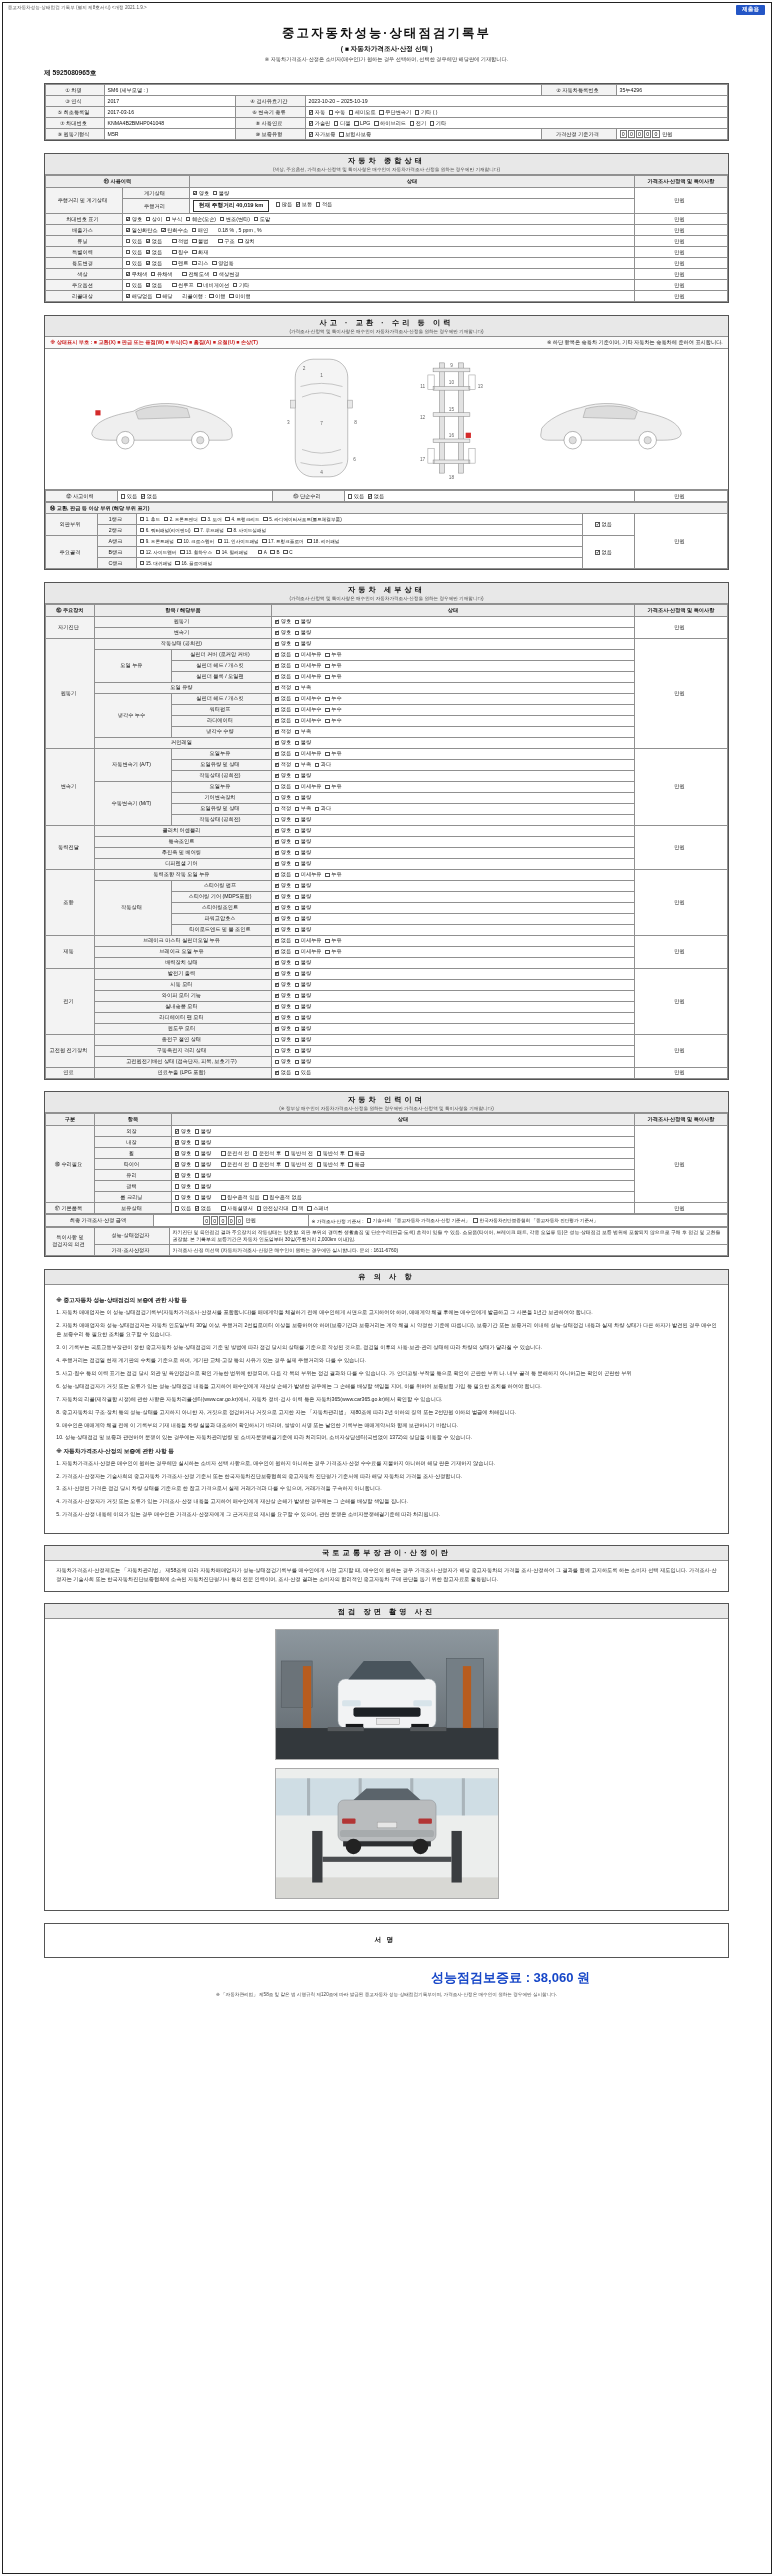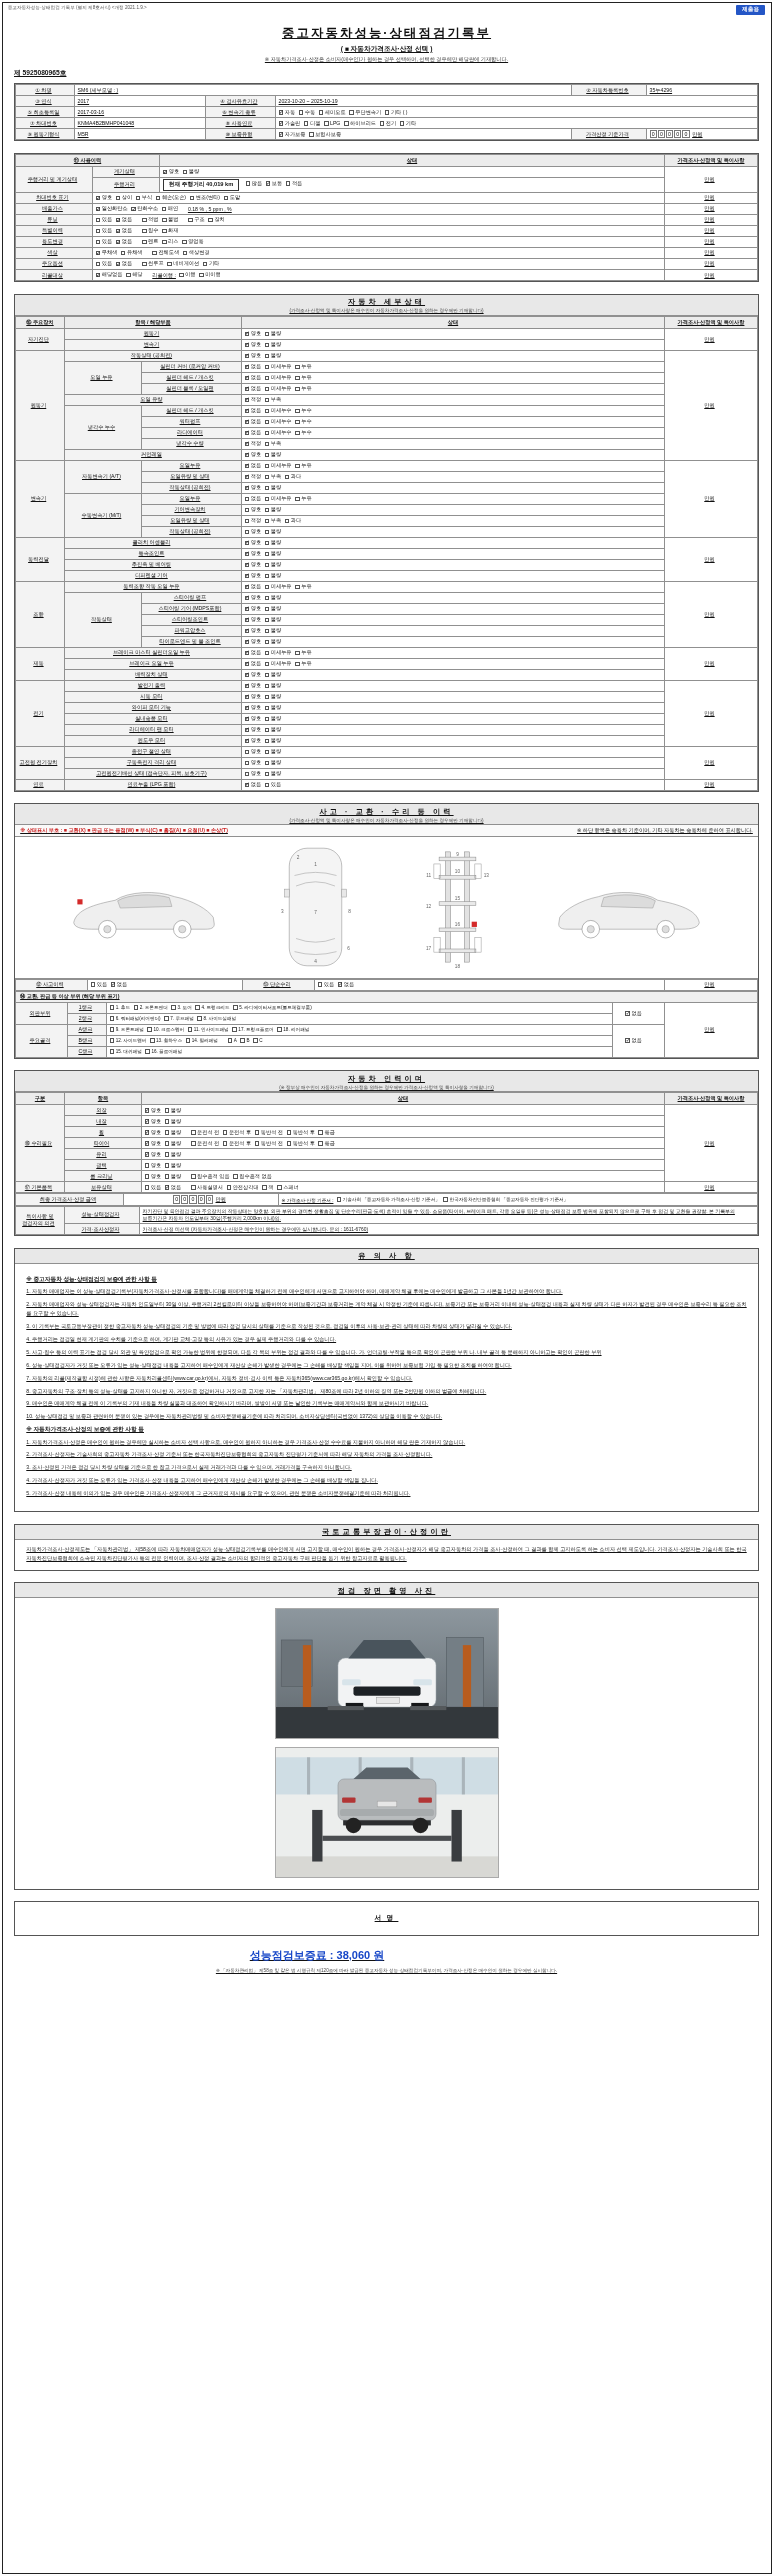--- a/index.html
+++ b/index.html
@@ -1,21 +1,21 @@
 <!DOCTYPE html>
 <html style="font-size:8.2px"><head>
 <meta charset="utf-8">
 <style>
   * { box-sizing:border-box; margin:0; padding:0; }
   html,body { background:#ffffff; }
   body { width:773px; font-family:"Liberation Sans","DejaVu Sans",sans-serif; color:#111; }
   .frame { position:relative; width:770px; min-height:2572px; margin:1.5px auto; border:0.5px solid #222; background:#fff; padding:15.5px 0 13.4px; }
   .top-note { position:absolute; top:2.1px; left:5.2px; font-size:4.6px; color:#555; }
   .badge { position:absolute; top:2.6px; right:5.2px; background:#2456c6; color:#fff; font-size:5.7px; font-weight:bold; padding:1px 6.2px; border-radius:1px; }
-  .doc { width:745px; margin:0 auto;text-decoration:underline; }
+  .doc { width:685px; margin:0 auto; }
   header.doc-head { text-align:center; margin:7.2px 0 5.2px; }
   .title { font-size:12.4px; font-weight:bold; letter-spacing:2.1px; }
   .subtitle { font-size:6.7px; font-weight:bold; margin-top:2.6px; }
   .hnote { font-size:5.2px; color:#333; margin-top:2.1px; }
   .docno { text-align:left; font-size:6.7px; font-weight:bold; margin-top:6.2px; }
   .card { border:0.5px solid #555; margin-bottom:11.3px; background:#fff; }
   .sec-head { background:#e8e8e8; text-align:center; padding:2.6px 0 1.5px; border-bottom:0.5px solid #909090; }
   .sec-head .t { font-size:7.2px; font-weight:bold; letter-spacing:3.1px; }
   .sec-head .n { font-size:4.6px; color:#444; margin-top:1px; letter-spacing:0; }
   table.form { border-collapse:collapse; width:100%; table-layout:fixed; }
@@ -41,21 +41,21 @@
   .legend-bar .red { color:#c22; font-weight:bold; }
   .diagrams { display:flex; justify-content:space-evenly; align-items:center; padding:6.2px 3.1px; border-bottom:0.5px solid #909090; }
   .dpanel { text-align:center; }
   .notice-body { padding:7.2px 11.3px 9.3px; }
   .notice-sub { font-size:5.7px; font-weight:bold; margin:5.2px 0 3.1px; }
   .nitem { font-size:5.2px; line-height:1.7; margin-bottom:4.1px; color:#222; text-align:justify; }
   .info-body { padding:5.2px 11.3px 7.2px; font-size:5.2px; line-height:1.7; text-align:justify; color:#222; }
   .photos-body { padding:9.3px 0 11.3px; display:flex; flex-direction:column; align-items:center; gap:8.2px; }
   .photo-frame { border:0.5px solid #aaa; line-height:0; }
   .sign-box { height:33px; display:flex; align-items:center; justify-content:center; font-size:6.7px; font-weight:bold; letter-spacing:5.2px; }
-  .fee { text-align:center; padding-right:139px; font-size:11px; font-weight:bold; color:#1747c8; margin:3.1px 0 5.2px; }
+  .fee { text-align:right; padding-right:139px; font-size:13px; font-weight:bold; color:#1747c8; margin:3.1px 0 5.2px; }
   .footnote { text-align:center; font-size:4.6px; color:#444; margin-top:2.1px; }
 </style>
 </head>
 <body>
 
 <div class="frame">
   <div class="top-note">중고자동차성능·상태점검 기록부 (별지 제8호서식) &lt;개정 2021.1.9.&gt;</div>
   <div class="badge">제출용</div>
 
   <div class="doc">
@@ -153,20 +153,24 @@
                   <span class="digit">0</span>
                   <span class="digit">0</span>
                   <span class="digit">0</span>
                 </span><span class="txt">만원</span></td>
             </tr>
           </tbody>
       </table>
     </section>
 
     <section class="card">
+      <div class="sec-head">
+        <div class="t">자동차 종합상태</div>
+        <div class="n">(색상, 주요옵션, 가격조사·산정액 및 특이사항은 매수인이 자동차가격조사·산정을 원하는 경우에만 기재합니다)</div>
+      </div>
       <table class="form">
         <colgroup>
             <col style="width:77px">
             <col style="width:67px">
             <col>
             <col style="width:93px">
           </colgroup>
         <thead>
             <tr>
           <th colspan="2">⑪ 사용이력</th>
@@ -341,528 +345,20 @@
                     <span class="olab">해당없음</span>
                   </span><span class="opt">
                     <span class="box"></span>
                     <span class="olab">해당</span>
                   </span></span><span class="txt">리콜이행 :</span><span class="grp"><span class="opt">
                     <span class="box"></span>
                     <span class="olab">이행</span>
                   </span><span class="opt">
                     <span class="box"></span>
                     <span class="olab">미이행</span>
-                  </span></span></td>
-              <td class="pr"><span class="txt">만원</span></td>
-            </tr>
-          </tbody>
-      </table>
-    </section>
-
-    <section class="card">
-      <div class="sec-head">
-        <div class="t">자동차 세부상태</div>
-        <div class="n">(가격조사·산정액 및 특이사항은 매수인이 자동차가격조사·산정을 원하는 경우에만 기재합니다)</div>
-      </div>
-      <table class="form">
-        <colgroup>
-            <col style="width:49px">
-            <col style="width:77px">
-            <col style="width:100px">
-            <col>
-            <col style="width:93px">
-          </colgroup>
-        <thead>
-            <tr>
-          <th>⑮ 주요장치</th>
-          <th colspan="2">항목 / 해당부품</th>
-          <th>상태</th>
-          <th>가격조사·산정액 및 특이사항</th>
-        </tr>
-          </thead>
-        <tbody>
-            <tr>
-              <td rowspan="2" class="lbl"><span class="txt">자기진단</span></td>
-              <td colspan="2" class="lbl"><span class="txt">원동기</span></td>
-              <td><span class="grp"><span class="opt">
-                    <span class="box chk"></span>
-                    <span class="olab">양호</span>
-                  </span><span class="opt">
-                    <span class="box"></span>
-                    <span class="olab">불량</span>
-                  </span></span></td>
-              <td class="pr" rowspan="2"><span class="txt">만원</span></td>
-            </tr>
-            <tr>
-              <td colspan="2" class="lbl"><span class="txt">변속기</span></td>
-              <td><span class="grp"><span class="opt">
-                    <span class="box chk"></span>
-                    <span class="olab">양호</span>
-                  </span><span class="opt">
-                    <span class="box"></span>
-                    <span class="olab">불량</span>
-                  </span></span></td>
-            </tr>
-            <tr>
-              <td rowspan="10" class="lbl"><span class="txt">원동기</span></td>
-              <td colspan="2" class="lbl"><span class="txt">작동상태 (공회전)</span></td>
-              <td><span class="grp"><span class="opt">
-                    <span class="box chk"></span>
-                    <span class="olab">양호</span>
-                  </span><span class="opt">
-                    <span class="box"></span>
-                    <span class="olab">불량</span>
-                  </span></span></td>
-              <td class="pr" rowspan="10"><span class="txt">만원</span></td>
-            </tr>
-            <tr>
-              <td rowspan="3" class="lbl"><span class="txt">오일 누유</span></td>
-              <td class="lbl"><span class="txt">실린더 커버 (로커암 커버)</span></td>
-              <td><span class="grp"><span class="opt">
-                    <span class="box chk"></span>
-                    <span class="olab">없음</span>
-                  </span><span class="opt">
-                    <span class="box"></span>
-                    <span class="olab">미세누유</span>
-                  </span><span class="opt">
-                    <span class="box"></span>
-                    <span class="olab">누유</span>
-                  </span></span></td>
-            </tr>
-            <tr>
-              <td class="lbl"><span class="txt">실린더 헤드 / 개스킷</span></td>
-              <td><span class="grp"><span class="opt">
-                    <span class="box chk"></span>
-                    <span class="olab">없음</span>
-                  </span><span class="opt">
-                    <span class="box"></span>
-                    <span class="olab">미세누유</span>
-                  </span><span class="opt">
-                    <span class="box"></span>
-                    <span class="olab">누유</span>
-                  </span></span></td>
-            </tr>
-            <tr>
-              <td class="lbl"><span class="txt">실린더 블록 / 오일팬</span></td>
-              <td><span class="grp"><span class="opt">
-                    <span class="box chk"></span>
-                    <span class="olab">없음</span>
-                  </span><span class="opt">
-                    <span class="box"></span>
-                    <span class="olab">미세누유</span>
-                  </span><span class="opt">
-                    <span class="box"></span>
-                    <span class="olab">누유</span>
-                  </span></span></td>
-            </tr>
-            <tr>
-              <td colspan="2" class="lbl"><span class="txt">오일 유량</span></td>
-              <td><span class="grp"><span class="opt">
-                    <span class="box chk"></span>
-                    <span class="olab">적정</span>
-                  </span><span class="opt">
-                    <span class="box"></span>
-                    <span class="olab">부족</span>
-                  </span></span></td>
-            </tr>
-            <tr>
-              <td rowspan="4" class="lbl"><span class="txt">냉각수 누수</span></td>
-              <td class="lbl"><span class="txt">실린더 헤드 / 개스킷</span></td>
-              <td><span class="grp"><span class="opt">
-                    <span class="box chk"></span>
-                    <span class="olab">없음</span>
-                  </span><span class="opt">
-                    <span class="box"></span>
-                    <span class="olab">미세누수</span>
-                  </span><span class="opt">
-                    <span class="box"></span>
-                    <span class="olab">누수</span>
-                  </span></span></td>
-            </tr>
-            <tr>
-              <td class="lbl"><span class="txt">워터펌프</span></td>
-              <td><span class="grp"><span class="opt">
-                    <span class="box chk"></span>
-                    <span class="olab">없음</span>
-                  </span><span class="opt">
-                    <span class="box"></span>
-                    <span class="olab">미세누수</span>
-                  </span><span class="opt">
-                    <span class="box"></span>
-                    <span class="olab">누수</span>
-                  </span></span></td>
-            </tr>
-            <tr>
-              <td class="lbl"><span class="txt">라디에이터</span></td>
-              <td><span class="grp"><span class="opt">
-                    <span class="box chk"></span>
-                    <span class="olab">없음</span>
-                  </span><span class="opt">
-                    <span class="box"></span>
-                    <span class="olab">미세누수</span>
-                  </span><span class="opt">
-                    <span class="box"></span>
-                    <span class="olab">누수</span>
-                  </span></span></td>
-            </tr>
-            <tr>
-              <td class="lbl"><span class="txt">냉각수 수량</span></td>
-              <td><span class="grp"><span class="opt">
-                    <span class="box chk"></span>
-                    <span class="olab">적정</span>
-                  </span><span class="opt">
-                    <span class="box"></span>
-                    <span class="olab">부족</span>
-                  </span></span></td>
-            </tr>
-            <tr>
-              <td colspan="2" class="lbl"><span class="txt">커먼레일</span></td>
-              <td><span class="grp"><span class="opt">
-                    <span class="box chk"></span>
-                    <span class="olab">양호</span>
-                  </span><span class="opt">
-                    <span class="box"></span>
-                    <span class="olab">불량</span>
-                  </span></span></td>
-            </tr>
-            <tr>
-              <td rowspan="7" class="lbl"><span class="txt">변속기</span></td>
-              <td rowspan="3" class="lbl"><span class="txt">자동변속기 (A/T)</span></td>
-              <td class="lbl"><span class="txt">오일누유</span></td>
-              <td><span class="grp"><span class="opt">
-                    <span class="box chk"></span>
-                    <span class="olab">없음</span>
-                  </span><span class="opt">
-                    <span class="box"></span>
-                    <span class="olab">미세누유</span>
-                  </span><span class="opt">
-                    <span class="box"></span>
-                    <span class="olab">누유</span>
-                  </span></span></td>
-              <td class="pr" rowspan="7"><span class="txt">만원</span></td>
-            </tr>
-            <tr>
-              <td class="lbl"><span class="txt">오일유량 및 상태</span></td>
-              <td><span class="grp"><span class="opt">
-                    <span class="box chk"></span>
-                    <span class="olab">적정</span>
-                  </span><span class="opt">
-                    <span class="box"></span>
-                    <span class="olab">부족</span>
-                  </span><span class="opt">
-                    <span class="box"></span>
-                    <span class="olab">과다</span>
-                  </span></span></td>
-            </tr>
-            <tr>
-              <td class="lbl"><span class="txt">작동상태 (공회전)</span></td>
-              <td><span class="grp"><span class="opt">
-                    <span class="box chk"></span>
-                    <span class="olab">양호</span>
-                  </span><span class="opt">
-                    <span class="box"></span>
-                    <span class="olab">불량</span>
-                  </span></span></td>
-            </tr>
-            <tr>
-              <td rowspan="4" class="lbl"><span class="txt">수동변속기 (M/T)</span></td>
-              <td class="lbl"><span class="txt">오일누유</span></td>
-              <td><span class="grp"><span class="opt">
-                    <span class="box"></span>
-                    <span class="olab">없음</span>
-                  </span><span class="opt">
-                    <span class="box"></span>
-                    <span class="olab">미세누유</span>
-                  </span><span class="opt">
-                    <span class="box"></span>
-                    <span class="olab">누유</span>
-                  </span></span></td>
-            </tr>
-            <tr>
-              <td class="lbl"><span class="txt">기어변속장치</span></td>
-              <td><span class="grp"><span class="opt">
-                    <span class="box"></span>
-                    <span class="olab">양호</span>
-                  </span><span class="opt">
-                    <span class="box"></span>
-                    <span class="olab">불량</span>
-                  </span></span></td>
-            </tr>
-            <tr>
-              <td class="lbl"><span class="txt">오일유량 및 상태</span></td>
-              <td><span class="grp"><span class="opt">
-                    <span class="box"></span>
-                    <span class="olab">적정</span>
-                  </span><span class="opt">
-                    <span class="box"></span>
-                    <span class="olab">부족</span>
-                  </span><span class="opt">
-                    <span class="box"></span>
-                    <span class="olab">과다</span>
-                  </span></span></td>
-            </tr>
-            <tr>
-              <td class="lbl"><span class="txt">작동상태 (공회전)</span></td>
-              <td><span class="grp"><span class="opt">
-                    <span class="box"></span>
-                    <span class="olab">양호</span>
-                  </span><span class="opt">
-                    <span class="box"></span>
-                    <span class="olab">불량</span>
-                  </span></span></td>
-            </tr>
-            <tr>
-              <td rowspan="4" class="lbl"><span class="txt">동력전달</span></td>
-              <td colspan="2" class="lbl"><span class="txt">클러치 어셈블리</span></td>
-              <td><span class="grp"><span class="opt">
-                    <span class="box chk"></span>
-                    <span class="olab">양호</span>
-                  </span><span class="opt">
-                    <span class="box"></span>
-                    <span class="olab">불량</span>
-                  </span></span></td>
-              <td class="pr" rowspan="4"><span class="txt">만원</span></td>
-            </tr>
-            <tr>
-              <td colspan="2" class="lbl"><span class="txt">등속조인트</span></td>
-              <td><span class="grp"><span class="opt">
-                    <span class="box chk"></span>
-                    <span class="olab">양호</span>
-                  </span><span class="opt">
-                    <span class="box"></span>
-                    <span class="olab">불량</span>
-                  </span></span></td>
-            </tr>
-            <tr>
-              <td colspan="2" class="lbl"><span class="txt">추진축 및 베어링</span></td>
-              <td><span class="grp"><span class="opt">
-                    <span class="box chk"></span>
-                    <span class="olab">양호</span>
-                  </span><span class="opt">
-                    <span class="box"></span>
-                    <span class="olab">불량</span>
-                  </span></span></td>
-            </tr>
-            <tr>
-              <td colspan="2" class="lbl"><span class="txt">디퍼렌셜 기어</span></td>
-              <td><span class="grp"><span class="opt">
-                    <span class="box chk"></span>
-                    <span class="olab">양호</span>
-                  </span><span class="opt">
-                    <span class="box"></span>
-                    <span class="olab">불량</span>
-                  </span></span></td>
-            </tr>
-            <tr>
-              <td rowspan="6" class="lbl"><span class="txt">조향</span></td>
-              <td colspan="2" class="lbl"><span class="txt">동력조향 작동 오일 누유</span></td>
-              <td><span class="grp"><span class="opt">
-                    <span class="box chk"></span>
-                    <span class="olab">없음</span>
-                  </span><span class="opt">
-                    <span class="box"></span>
-                    <span class="olab">미세누유</span>
-                  </span><span class="opt">
-                    <span class="box"></span>
-                    <span class="olab">누유</span>
-                  </span></span></td>
-              <td class="pr" rowspan="6"><span class="txt">만원</span></td>
-            </tr>
-            <tr>
-              <td rowspan="5" class="lbl"><span class="txt">작동상태</span></td>
-              <td class="lbl"><span class="txt">스티어링 펌프</span></td>
-              <td><span class="grp"><span class="opt">
-                    <span class="box chk"></span>
-                    <span class="olab">양호</span>
-                  </span><span class="opt">
-                    <span class="box"></span>
-                    <span class="olab">불량</span>
-                  </span></span></td>
-            </tr>
-            <tr>
-              <td class="lbl"><span class="txt">스티어링 기어 (MDPS포함)</span></td>
-              <td><span class="grp"><span class="opt">
-                    <span class="box chk"></span>
-                    <span class="olab">양호</span>
-                  </span><span class="opt">
-                    <span class="box"></span>
-                    <span class="olab">불량</span>
-                  </span></span></td>
-            </tr>
-            <tr>
-              <td class="lbl"><span class="txt">스티어링조인트</span></td>
-              <td><span class="grp"><span class="opt">
-                    <span class="box chk"></span>
-                    <span class="olab">양호</span>
-                  </span><span class="opt">
-                    <span class="box"></span>
-                    <span class="olab">불량</span>
-                  </span></span></td>
-            </tr>
-            <tr>
-              <td class="lbl"><span class="txt">파워고압호스</span></td>
-              <td><span class="grp"><span class="opt">
-                    <span class="box chk"></span>
-                    <span class="olab">양호</span>
-                  </span><span class="opt">
-                    <span class="box"></span>
-                    <span class="olab">불량</span>
-                  </span></span></td>
-            </tr>
-            <tr>
-              <td class="lbl"><span class="txt">타이로드엔드 및 볼 조인트</span></td>
-              <td><span class="grp"><span class="opt">
-                    <span class="box chk"></span>
-                    <span class="olab">양호</span>
-                  </span><span class="opt">
-                    <span class="box"></span>
-                    <span class="olab">불량</span>
-                  </span></span></td>
-            </tr>
-            <tr>
-              <td rowspan="3" class="lbl"><span class="txt">제동</span></td>
-              <td colspan="2" class="lbl"><span class="txt">브레이크 마스터 실린더오일 누유</span></td>
-              <td><span class="grp"><span class="opt">
-                    <span class="box chk"></span>
-                    <span class="olab">없음</span>
-                  </span><span class="opt">
-                    <span class="box"></span>
-                    <span class="olab">미세누유</span>
-                  </span><span class="opt">
-                    <span class="box"></span>
-                    <span class="olab">누유</span>
-                  </span></span></td>
-              <td class="pr" rowspan="3"><span class="txt">만원</span></td>
-            </tr>
-            <tr>
-              <td colspan="2" class="lbl"><span class="txt">브레이크 오일 누유</span></td>
-              <td><span class="grp"><span class="opt">
-                    <span class="box chk"></span>
-                    <span class="olab">없음</span>
-                  </span><span class="opt">
-                    <span class="box"></span>
-                    <span class="olab">미세누유</span>
-                  </span><span class="opt">
-                    <span class="box"></span>
-                    <span class="olab">누유</span>
-                  </span></span></td>
-            </tr>
-            <tr>
-              <td colspan="2" class="lbl"><span class="txt">배력장치 상태</span></td>
-              <td><span class="grp"><span class="opt">
-                    <span class="box chk"></span>
-                    <span class="olab">양호</span>
-                  </span><span class="opt">
-                    <span class="box"></span>
-                    <span class="olab">불량</span>
-                  </span></span></td>
-            </tr>
-            <tr>
-              <td rowspan="6" class="lbl"><span class="txt">전기</span></td>
-              <td colspan="2" class="lbl"><span class="txt">발전기 출력</span></td>
-              <td><span class="grp"><span class="opt">
-                    <span class="box chk"></span>
-                    <span class="olab">양호</span>
-                  </span><span class="opt">
-                    <span class="box"></span>
-                    <span class="olab">불량</span>
-                  </span></span></td>
-              <td class="pr" rowspan="6"><span class="txt">만원</span></td>
-            </tr>
-            <tr>
-              <td colspan="2" class="lbl"><span class="txt">시동 모터</span></td>
-              <td><span class="grp"><span class="opt">
-                    <span class="box chk"></span>
-                    <span class="olab">양호</span>
-                  </span><span class="opt">
-                    <span class="box"></span>
-                    <span class="olab">불량</span>
-                  </span></span></td>
-            </tr>
-            <tr>
-              <td colspan="2" class="lbl"><span class="txt">와이퍼 모터 기능</span></td>
-              <td><span class="grp"><span class="opt">
-                    <span class="box chk"></span>
-                    <span class="olab">양호</span>
-                  </span><span class="opt">
-                    <span class="box"></span>
-                    <span class="olab">불량</span>
-                  </span></span></td>
-            </tr>
-            <tr>
-              <td colspan="2" class="lbl"><span class="txt">실내송풍 모터</span></td>
-              <td><span class="grp"><span class="opt">
-                    <span class="box chk"></span>
-                    <span class="olab">양호</span>
-                  </span><span class="opt">
-                    <span class="box"></span>
-                    <span class="olab">불량</span>
-                  </span></span></td>
-            </tr>
-            <tr>
-              <td colspan="2" class="lbl"><span class="txt">라디에이터 팬 모터</span></td>
-              <td><span class="grp"><span class="opt">
-                    <span class="box chk"></span>
-                    <span class="olab">양호</span>
-                  </span><span class="opt">
-                    <span class="box"></span>
-                    <span class="olab">불량</span>
-                  </span></span></td>
-            </tr>
-            <tr>
-              <td colspan="2" class="lbl"><span class="txt">윈도우 모터</span></td>
-              <td><span class="grp"><span class="opt">
-                    <span class="box chk"></span>
-                    <span class="olab">양호</span>
-                  </span><span class="opt">
-                    <span class="box"></span>
-                    <span class="olab">불량</span>
-                  </span></span></td>
-            </tr>
-            <tr>
-              <td rowspan="3" class="lbl"><span class="txt">고전원 전기장치</span></td>
-              <td colspan="2" class="lbl"><span class="txt">충전구 절연 상태</span></td>
-              <td><span class="grp"><span class="opt">
-                    <span class="box"></span>
-                    <span class="olab">양호</span>
-                  </span><span class="opt">
-                    <span class="box"></span>
-                    <span class="olab">불량</span>
-                  </span></span></td>
-              <td class="pr" rowspan="3"><span class="txt">만원</span></td>
-            </tr>
-            <tr>
-              <td colspan="2" class="lbl"><span class="txt">구동축전지 격리 상태</span></td>
-              <td><span class="grp"><span class="opt">
-                    <span class="box"></span>
-                    <span class="olab">양호</span>
-                  </span><span class="opt">
-                    <span class="box"></span>
-                    <span class="olab">불량</span>
-                  </span></span></td>
-            </tr>
-            <tr>
-              <td colspan="2" class="lbl"><span class="txt">고전원전기배선 상태 (접속단자, 피복, 보호기구)</span></td>
-              <td><span class="grp"><span class="opt">
-                    <span class="box"></span>
-                    <span class="olab">양호</span>
-                  </span><span class="opt">
-                    <span class="box"></span>
-                    <span class="olab">불량</span>
-                  </span></span></td>
-            </tr>
-            <tr>
-              <td class="lbl"><span class="txt">연료</span></td>
-              <td colspan="2" class="lbl"><span class="txt">연료누출 (LPG 포함)</span></td>
-              <td><span class="grp"><span class="opt">
-                    <span class="box chk"></span>
-                    <span class="olab">없음</span>
-                  </span><span class="opt">
-                    <span class="box"></span>
-                    <span class="olab">있음</span>
                   </span></span></td>
               <td class="pr"><span class="txt">만원</span></td>
             </tr>
           </tbody>
       </table>
     </section>
 
     <section class="card">
       <div class="sec-head">
         <div class="t">사고 · 교환 · 수리 등 이력</div>
@@ -1075,20 +571,528 @@
                     <span class="box"></span>
                     <span class="olab">16. 플로어패널</span>
                   </span></span></td>
             </tr>
           </tbody>
       </table>
     </section>
 
     <section class="card">
       <div class="sec-head">
+        <div class="t">자동차 세부상태</div>
+        <div class="n">(가격조사·산정액 및 특이사항은 매수인이 자동차가격조사·산정을 원하는 경우에만 기재합니다)</div>
+      </div>
+      <table class="form">
+        <colgroup>
+            <col style="width:49px">
+            <col style="width:77px">
+            <col style="width:100px">
+            <col>
+            <col style="width:93px">
+          </colgroup>
+        <thead>
+            <tr>
+          <th>⑮ 주요장치</th>
+          <th colspan="2">항목 / 해당부품</th>
+          <th>상태</th>
+          <th>가격조사·산정액 및 특이사항</th>
+        </tr>
+          </thead>
+        <tbody>
+            <tr>
+              <td rowspan="2" class="lbl"><span class="txt">자기진단</span></td>
+              <td colspan="2" class="lbl"><span class="txt">원동기</span></td>
+              <td><span class="grp"><span class="opt">
+                    <span class="box chk"></span>
+                    <span class="olab">양호</span>
+                  </span><span class="opt">
+                    <span class="box"></span>
+                    <span class="olab">불량</span>
+                  </span></span></td>
+              <td class="pr" rowspan="2"><span class="txt">만원</span></td>
+            </tr>
+            <tr>
+              <td colspan="2" class="lbl"><span class="txt">변속기</span></td>
+              <td><span class="grp"><span class="opt">
+                    <span class="box chk"></span>
+                    <span class="olab">양호</span>
+                  </span><span class="opt">
+                    <span class="box"></span>
+                    <span class="olab">불량</span>
+                  </span></span></td>
+            </tr>
+            <tr>
+              <td rowspan="10" class="lbl"><span class="txt">원동기</span></td>
+              <td colspan="2" class="lbl"><span class="txt">작동상태 (공회전)</span></td>
+              <td><span class="grp"><span class="opt">
+                    <span class="box chk"></span>
+                    <span class="olab">양호</span>
+                  </span><span class="opt">
+                    <span class="box"></span>
+                    <span class="olab">불량</span>
+                  </span></span></td>
+              <td class="pr" rowspan="10"><span class="txt">만원</span></td>
+            </tr>
+            <tr>
+              <td rowspan="3" class="lbl"><span class="txt">오일 누유</span></td>
+              <td class="lbl"><span class="txt">실린더 커버 (로커암 커버)</span></td>
+              <td><span class="grp"><span class="opt">
+                    <span class="box chk"></span>
+                    <span class="olab">없음</span>
+                  </span><span class="opt">
+                    <span class="box"></span>
+                    <span class="olab">미세누유</span>
+                  </span><span class="opt">
+                    <span class="box"></span>
+                    <span class="olab">누유</span>
+                  </span></span></td>
+            </tr>
+            <tr>
+              <td class="lbl"><span class="txt">실린더 헤드 / 개스킷</span></td>
+              <td><span class="grp"><span class="opt">
+                    <span class="box chk"></span>
+                    <span class="olab">없음</span>
+                  </span><span class="opt">
+                    <span class="box"></span>
+                    <span class="olab">미세누유</span>
+                  </span><span class="opt">
+                    <span class="box"></span>
+                    <span class="olab">누유</span>
+                  </span></span></td>
+            </tr>
+            <tr>
+              <td class="lbl"><span class="txt">실린더 블록 / 오일팬</span></td>
+              <td><span class="grp"><span class="opt">
+                    <span class="box chk"></span>
+                    <span class="olab">없음</span>
+                  </span><span class="opt">
+                    <span class="box"></span>
+                    <span class="olab">미세누유</span>
+                  </span><span class="opt">
+                    <span class="box"></span>
+                    <span class="olab">누유</span>
+                  </span></span></td>
+            </tr>
+            <tr>
+              <td colspan="2" class="lbl"><span class="txt">오일 유량</span></td>
+              <td><span class="grp"><span class="opt">
+                    <span class="box chk"></span>
+                    <span class="olab">적정</span>
+                  </span><span class="opt">
+                    <span class="box"></span>
+                    <span class="olab">부족</span>
+                  </span></span></td>
+            </tr>
+            <tr>
+              <td rowspan="4" class="lbl"><span class="txt">냉각수 누수</span></td>
+              <td class="lbl"><span class="txt">실린더 헤드 / 개스킷</span></td>
+              <td><span class="grp"><span class="opt">
+                    <span class="box chk"></span>
+                    <span class="olab">없음</span>
+                  </span><span class="opt">
+                    <span class="box"></span>
+                    <span class="olab">미세누수</span>
+                  </span><span class="opt">
+                    <span class="box"></span>
+                    <span class="olab">누수</span>
+                  </span></span></td>
+            </tr>
+            <tr>
+              <td class="lbl"><span class="txt">워터펌프</span></td>
+              <td><span class="grp"><span class="opt">
+                    <span class="box chk"></span>
+                    <span class="olab">없음</span>
+                  </span><span class="opt">
+                    <span class="box"></span>
+                    <span class="olab">미세누수</span>
+                  </span><span class="opt">
+                    <span class="box"></span>
+                    <span class="olab">누수</span>
+                  </span></span></td>
+            </tr>
+            <tr>
+              <td class="lbl"><span class="txt">라디에이터</span></td>
+              <td><span class="grp"><span class="opt">
+                    <span class="box chk"></span>
+                    <span class="olab">없음</span>
+                  </span><span class="opt">
+                    <span class="box"></span>
+                    <span class="olab">미세누수</span>
+                  </span><span class="opt">
+                    <span class="box"></span>
+                    <span class="olab">누수</span>
+                  </span></span></td>
+            </tr>
+            <tr>
+              <td class="lbl"><span class="txt">냉각수 수량</span></td>
+              <td><span class="grp"><span class="opt">
+                    <span class="box chk"></span>
+                    <span class="olab">적정</span>
+                  </span><span class="opt">
+                    <span class="box"></span>
+                    <span class="olab">부족</span>
+                  </span></span></td>
+            </tr>
+            <tr>
+              <td colspan="2" class="lbl"><span class="txt">커먼레일</span></td>
+              <td><span class="grp"><span class="opt">
+                    <span class="box chk"></span>
+                    <span class="olab">양호</span>
+                  </span><span class="opt">
+                    <span class="box"></span>
+                    <span class="olab">불량</span>
+                  </span></span></td>
+            </tr>
+            <tr>
+              <td rowspan="7" class="lbl"><span class="txt">변속기</span></td>
+              <td rowspan="3" class="lbl"><span class="txt">자동변속기 (A/T)</span></td>
+              <td class="lbl"><span class="txt">오일누유</span></td>
+              <td><span class="grp"><span class="opt">
+                    <span class="box chk"></span>
+                    <span class="olab">없음</span>
+                  </span><span class="opt">
+                    <span class="box"></span>
+                    <span class="olab">미세누유</span>
+                  </span><span class="opt">
+                    <span class="box"></span>
+                    <span class="olab">누유</span>
+                  </span></span></td>
+              <td class="pr" rowspan="7"><span class="txt">만원</span></td>
+            </tr>
+            <tr>
+              <td class="lbl"><span class="txt">오일유량 및 상태</span></td>
+              <td><span class="grp"><span class="opt">
+                    <span class="box chk"></span>
+                    <span class="olab">적정</span>
+                  </span><span class="opt">
+                    <span class="box"></span>
+                    <span class="olab">부족</span>
+                  </span><span class="opt">
+                    <span class="box"></span>
+                    <span class="olab">과다</span>
+                  </span></span></td>
+            </tr>
+            <tr>
+              <td class="lbl"><span class="txt">작동상태 (공회전)</span></td>
+              <td><span class="grp"><span class="opt">
+                    <span class="box chk"></span>
+                    <span class="olab">양호</span>
+                  </span><span class="opt">
+                    <span class="box"></span>
+                    <span class="olab">불량</span>
+                  </span></span></td>
+            </tr>
+            <tr>
+              <td rowspan="4" class="lbl"><span class="txt">수동변속기 (M/T)</span></td>
+              <td class="lbl"><span class="txt">오일누유</span></td>
+              <td><span class="grp"><span class="opt">
+                    <span class="box"></span>
+                    <span class="olab">없음</span>
+                  </span><span class="opt">
+                    <span class="box"></span>
+                    <span class="olab">미세누유</span>
+                  </span><span class="opt">
+                    <span class="box"></span>
+                    <span class="olab">누유</span>
+                  </span></span></td>
+            </tr>
+            <tr>
+              <td class="lbl"><span class="txt">기어변속장치</span></td>
+              <td><span class="grp"><span class="opt">
+                    <span class="box"></span>
+                    <span class="olab">양호</span>
+                  </span><span class="opt">
+                    <span class="box"></span>
+                    <span class="olab">불량</span>
+                  </span></span></td>
+            </tr>
+            <tr>
+              <td class="lbl"><span class="txt">오일유량 및 상태</span></td>
+              <td><span class="grp"><span class="opt">
+                    <span class="box"></span>
+                    <span class="olab">적정</span>
+                  </span><span class="opt">
+                    <span class="box"></span>
+                    <span class="olab">부족</span>
+                  </span><span class="opt">
+                    <span class="box"></span>
+                    <span class="olab">과다</span>
+                  </span></span></td>
+            </tr>
+            <tr>
+              <td class="lbl"><span class="txt">작동상태 (공회전)</span></td>
+              <td><span class="grp"><span class="opt">
+                    <span class="box"></span>
+                    <span class="olab">양호</span>
+                  </span><span class="opt">
+                    <span class="box"></span>
+                    <span class="olab">불량</span>
+                  </span></span></td>
+            </tr>
+            <tr>
+              <td rowspan="4" class="lbl"><span class="txt">동력전달</span></td>
+              <td colspan="2" class="lbl"><span class="txt">클러치 어셈블리</span></td>
+              <td><span class="grp"><span class="opt">
+                    <span class="box chk"></span>
+                    <span class="olab">양호</span>
+                  </span><span class="opt">
+                    <span class="box"></span>
+                    <span class="olab">불량</span>
+                  </span></span></td>
+              <td class="pr" rowspan="4"><span class="txt">만원</span></td>
+            </tr>
+            <tr>
+              <td colspan="2" class="lbl"><span class="txt">등속조인트</span></td>
+              <td><span class="grp"><span class="opt">
+                    <span class="box chk"></span>
+                    <span class="olab">양호</span>
+                  </span><span class="opt">
+                    <span class="box"></span>
+                    <span class="olab">불량</span>
+                  </span></span></td>
+            </tr>
+            <tr>
+              <td colspan="2" class="lbl"><span class="txt">추진축 및 베어링</span></td>
+              <td><span class="grp"><span class="opt">
+                    <span class="box chk"></span>
+                    <span class="olab">양호</span>
+                  </span><span class="opt">
+                    <span class="box"></span>
+                    <span class="olab">불량</span>
+                  </span></span></td>
+            </tr>
+            <tr>
+              <td colspan="2" class="lbl"><span class="txt">디퍼렌셜 기어</span></td>
+              <td><span class="grp"><span class="opt">
+                    <span class="box chk"></span>
+                    <span class="olab">양호</span>
+                  </span><span class="opt">
+                    <span class="box"></span>
+                    <span class="olab">불량</span>
+                  </span></span></td>
+            </tr>
+            <tr>
+              <td rowspan="6" class="lbl"><span class="txt">조향</span></td>
+              <td colspan="2" class="lbl"><span class="txt">동력조향 작동 오일 누유</span></td>
+              <td><span class="grp"><span class="opt">
+                    <span class="box chk"></span>
+                    <span class="olab">없음</span>
+                  </span><span class="opt">
+                    <span class="box"></span>
+                    <span class="olab">미세누유</span>
+                  </span><span class="opt">
+                    <span class="box"></span>
+                    <span class="olab">누유</span>
+                  </span></span></td>
+              <td class="pr" rowspan="6"><span class="txt">만원</span></td>
+            </tr>
+            <tr>
+              <td rowspan="5" class="lbl"><span class="txt">작동상태</span></td>
+              <td class="lbl"><span class="txt">스티어링 펌프</span></td>
+              <td><span class="grp"><span class="opt">
+                    <span class="box chk"></span>
+                    <span class="olab">양호</span>
+                  </span><span class="opt">
+                    <span class="box"></span>
+                    <span class="olab">불량</span>
+                  </span></span></td>
+            </tr>
+            <tr>
+              <td class="lbl"><span class="txt">스티어링 기어 (MDPS포함)</span></td>
+              <td><span class="grp"><span class="opt">
+                    <span class="box chk"></span>
+                    <span class="olab">양호</span>
+                  </span><span class="opt">
+                    <span class="box"></span>
+                    <span class="olab">불량</span>
+                  </span></span></td>
+            </tr>
+            <tr>
+              <td class="lbl"><span class="txt">스티어링조인트</span></td>
+              <td><span class="grp"><span class="opt">
+                    <span class="box chk"></span>
+                    <span class="olab">양호</span>
+                  </span><span class="opt">
+                    <span class="box"></span>
+                    <span class="olab">불량</span>
+                  </span></span></td>
+            </tr>
+            <tr>
+              <td class="lbl"><span class="txt">파워고압호스</span></td>
+              <td><span class="grp"><span class="opt">
+                    <span class="box chk"></span>
+                    <span class="olab">양호</span>
+                  </span><span class="opt">
+                    <span class="box"></span>
+                    <span class="olab">불량</span>
+                  </span></span></td>
+            </tr>
+            <tr>
+              <td class="lbl"><span class="txt">타이로드엔드 및 볼 조인트</span></td>
+              <td><span class="grp"><span class="opt">
+                    <span class="box chk"></span>
+                    <span class="olab">양호</span>
+                  </span><span class="opt">
+                    <span class="box"></span>
+                    <span class="olab">불량</span>
+                  </span></span></td>
+            </tr>
+            <tr>
+              <td rowspan="3" class="lbl"><span class="txt">제동</span></td>
+              <td colspan="2" class="lbl"><span class="txt">브레이크 마스터 실린더오일 누유</span></td>
+              <td><span class="grp"><span class="opt">
+                    <span class="box chk"></span>
+                    <span class="olab">없음</span>
+                  </span><span class="opt">
+                    <span class="box"></span>
+                    <span class="olab">미세누유</span>
+                  </span><span class="opt">
+                    <span class="box"></span>
+                    <span class="olab">누유</span>
+                  </span></span></td>
+              <td class="pr" rowspan="3"><span class="txt">만원</span></td>
+            </tr>
+            <tr>
+              <td colspan="2" class="lbl"><span class="txt">브레이크 오일 누유</span></td>
+              <td><span class="grp"><span class="opt">
+                    <span class="box chk"></span>
+                    <span class="olab">없음</span>
+                  </span><span class="opt">
+                    <span class="box"></span>
+                    <span class="olab">미세누유</span>
+                  </span><span class="opt">
+                    <span class="box"></span>
+                    <span class="olab">누유</span>
+                  </span></span></td>
+            </tr>
+            <tr>
+              <td colspan="2" class="lbl"><span class="txt">배력장치 상태</span></td>
+              <td><span class="grp"><span class="opt">
+                    <span class="box chk"></span>
+                    <span class="olab">양호</span>
+                  </span><span class="opt">
+                    <span class="box"></span>
+                    <span class="olab">불량</span>
+                  </span></span></td>
+            </tr>
+            <tr>
+              <td rowspan="6" class="lbl"><span class="txt">전기</span></td>
+              <td colspan="2" class="lbl"><span class="txt">발전기 출력</span></td>
+              <td><span class="grp"><span class="opt">
+                    <span class="box chk"></span>
+                    <span class="olab">양호</span>
+                  </span><span class="opt">
+                    <span class="box"></span>
+                    <span class="olab">불량</span>
+                  </span></span></td>
+              <td class="pr" rowspan="6"><span class="txt">만원</span></td>
+            </tr>
+            <tr>
+              <td colspan="2" class="lbl"><span class="txt">시동 모터</span></td>
+              <td><span class="grp"><span class="opt">
+                    <span class="box chk"></span>
+                    <span class="olab">양호</span>
+                  </span><span class="opt">
+                    <span class="box"></span>
+                    <span class="olab">불량</span>
+                  </span></span></td>
+            </tr>
+            <tr>
+              <td colspan="2" class="lbl"><span class="txt">와이퍼 모터 기능</span></td>
+              <td><span class="grp"><span class="opt">
+                    <span class="box chk"></span>
+                    <span class="olab">양호</span>
+                  </span><span class="opt">
+                    <span class="box"></span>
+                    <span class="olab">불량</span>
+                  </span></span></td>
+            </tr>
+            <tr>
+              <td colspan="2" class="lbl"><span class="txt">실내송풍 모터</span></td>
+              <td><span class="grp"><span class="opt">
+                    <span class="box chk"></span>
+                    <span class="olab">양호</span>
+                  </span><span class="opt">
+                    <span class="box"></span>
+                    <span class="olab">불량</span>
+                  </span></span></td>
+            </tr>
+            <tr>
+              <td colspan="2" class="lbl"><span class="txt">라디에이터 팬 모터</span></td>
+              <td><span class="grp"><span class="opt">
+                    <span class="box chk"></span>
+                    <span class="olab">양호</span>
+                  </span><span class="opt">
+                    <span class="box"></span>
+                    <span class="olab">불량</span>
+                  </span></span></td>
+            </tr>
+            <tr>
+              <td colspan="2" class="lbl"><span class="txt">윈도우 모터</span></td>
+              <td><span class="grp"><span class="opt">
+                    <span class="box chk"></span>
+                    <span class="olab">양호</span>
+                  </span><span class="opt">
+                    <span class="box"></span>
+                    <span class="olab">불량</span>
+                  </span></span></td>
+            </tr>
+            <tr>
+              <td rowspan="3" class="lbl"><span class="txt">고전원 전기장치</span></td>
+              <td colspan="2" class="lbl"><span class="txt">충전구 절연 상태</span></td>
+              <td><span class="grp"><span class="opt">
+                    <span class="box"></span>
+                    <span class="olab">양호</span>
+                  </span><span class="opt">
+                    <span class="box"></span>
+                    <span class="olab">불량</span>
+                  </span></span></td>
+              <td class="pr" rowspan="3"><span class="txt">만원</span></td>
+            </tr>
+            <tr>
+              <td colspan="2" class="lbl"><span class="txt">구동축전지 격리 상태</span></td>
+              <td><span class="grp"><span class="opt">
+                    <span class="box"></span>
+                    <span class="olab">양호</span>
+                  </span><span class="opt">
+                    <span class="box"></span>
+                    <span class="olab">불량</span>
+                  </span></span></td>
+            </tr>
+            <tr>
+              <td colspan="2" class="lbl"><span class="txt">고전원전기배선 상태 (접속단자, 피복, 보호기구)</span></td>
+              <td><span class="grp"><span class="opt">
+                    <span class="box"></span>
+                    <span class="olab">양호</span>
+                  </span><span class="opt">
+                    <span class="box"></span>
+                    <span class="olab">불량</span>
+                  </span></span></td>
+            </tr>
+            <tr>
+              <td class="lbl"><span class="txt">연료</span></td>
+              <td colspan="2" class="lbl"><span class="txt">연료누출 (LPG 포함)</span></td>
+              <td><span class="grp"><span class="opt">
+                    <span class="box chk"></span>
+                    <span class="olab">없음</span>
+                  </span><span class="opt">
+                    <span class="box"></span>
+                    <span class="olab">있음</span>
+                  </span></span></td>
+              <td class="pr"><span class="txt">만원</span></td>
+            </tr>
+          </tbody>
+      </table>
+    </section>
+
+    <section class="card">
+      <div class="sec-head">
         <div class="t">자동차 인력이며</div>
         <div class="n">(※ 장부상 매수인이 자동차가격조사·산정을 원하는 경우에만 가격조사·산정액 및 특이사항을 기재합니다)</div>
       </div>
       <table class="form">
         <colgroup>
             <col style="width:49px">
             <col style="width:77px">
             <col>
             <col style="width:93px">
           </colgroup>

